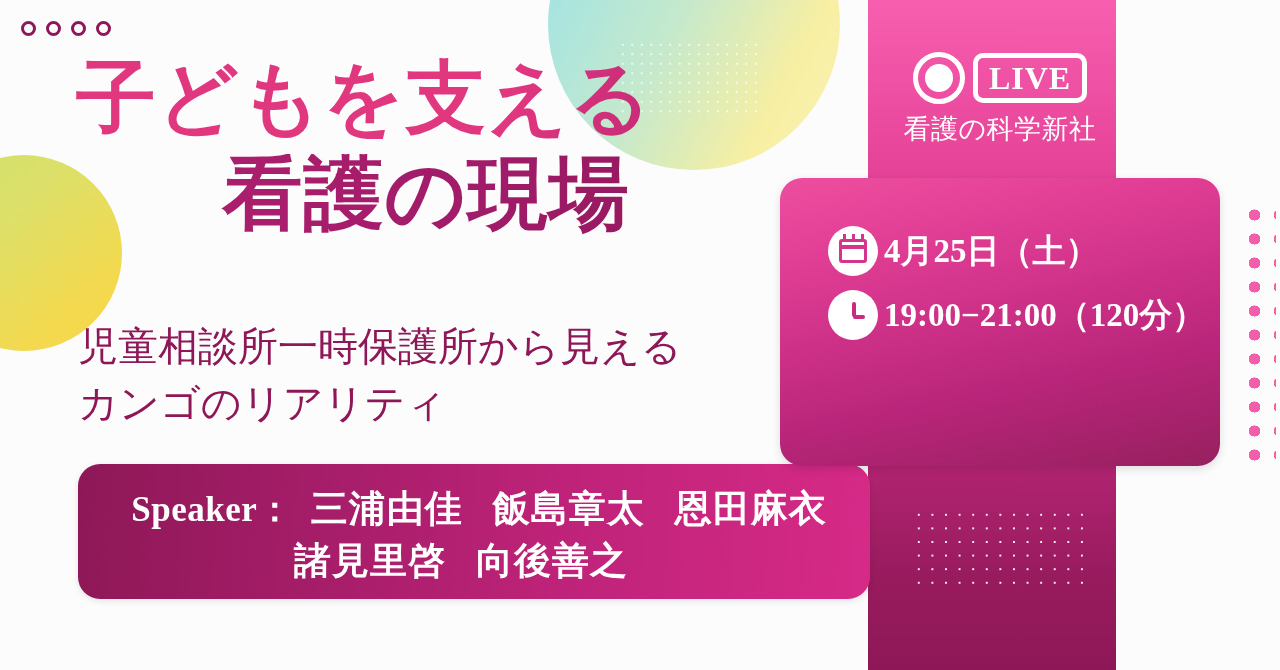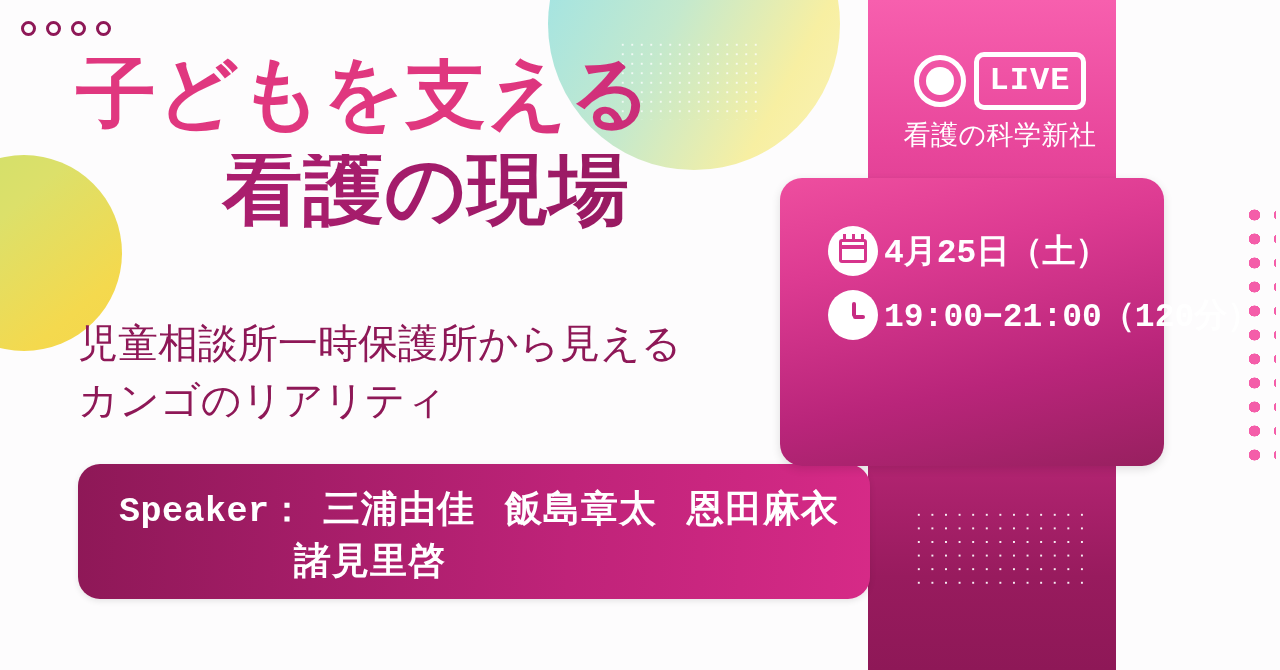--- a/index.html
+++ b/index.html
@@ -8,21 +8,21 @@
     background: #ffffff;
   }
   * { box-sizing: border-box; }
 
   .poster {
     position: relative;
     width: 1280px;
     height: 670px;
     overflow: hidden;
     background: #fdfcfd;
-    font-family: Liberation Mono, monospace;
+    font-family: Liberation Serif, serif;
     padding-left: 24px;
   }
 
   
   .blob-cyan {
     position: absolute;
     left: 548px;
     top: -122px;
     width: 292px;
     height: 292px;
@@ -202,21 +202,21 @@
     justify-content: center;
     flex: none;
   }
   .live-circle-dot {
     width: 28px;
     height: 28px;
     border-radius: 50%;
     background: #ffffff;
   }
   .live-pill {
-    height: 58px;
+    height: 50px;
     border: 5px solid #ffffff;
     border-radius: 10px;
     display: flex;
     align-items: center;
     justify-content: center;
     padding: 0 11px;
   }
   .live-pill-text {
     font-size: 32px;
     font-weight: bold;
@@ -230,21 +230,21 @@
     color: #ffffff;
     letter-spacing: .5px;
     white-space: nowrap;
   }
 
   
   .info-card {
     position: absolute;
     left: 780px;
     top: 178px;
-    width: 384px;
+    width: 440px;
     height: 288px;
     border-radius: 22px;
     background: linear-gradient(168deg, #ee4e9f 0%, #dd3b92 28%, #b9257a 68%, #97205f 100%);
     z-index: 9;
     box-shadow: 0 3px 10px rgba(0,0,0,.12);
   }
   .info-rows {
     position: absolute;
     left: 48px;
     top: 48px;
@@ -385,20 +385,21 @@
   <div class="speaker-bar">
     <div class="speaker-inner">
       <div class="speaker-row r1">
         <span class="speaker-label">Speaker：</span>
         <span class="speaker-name">三浦由佳</span>
         <span class="speaker-name">飯島章太</span>
         <span class="speaker-name">恩田麻衣</span>
       </div>
       <div class="speaker-row r2">
         <span class="speaker-name">諸見里啓</span>
+        <span class="speaker-name">向後善之</span>
       </div>
     </div>
   </div>
 
   <div class="live-block">
     <div class="live-badge">
       <span class="live-circle">
         <span class="live-circle-dot"></span>
       </span>
       <span class="live-pill">

